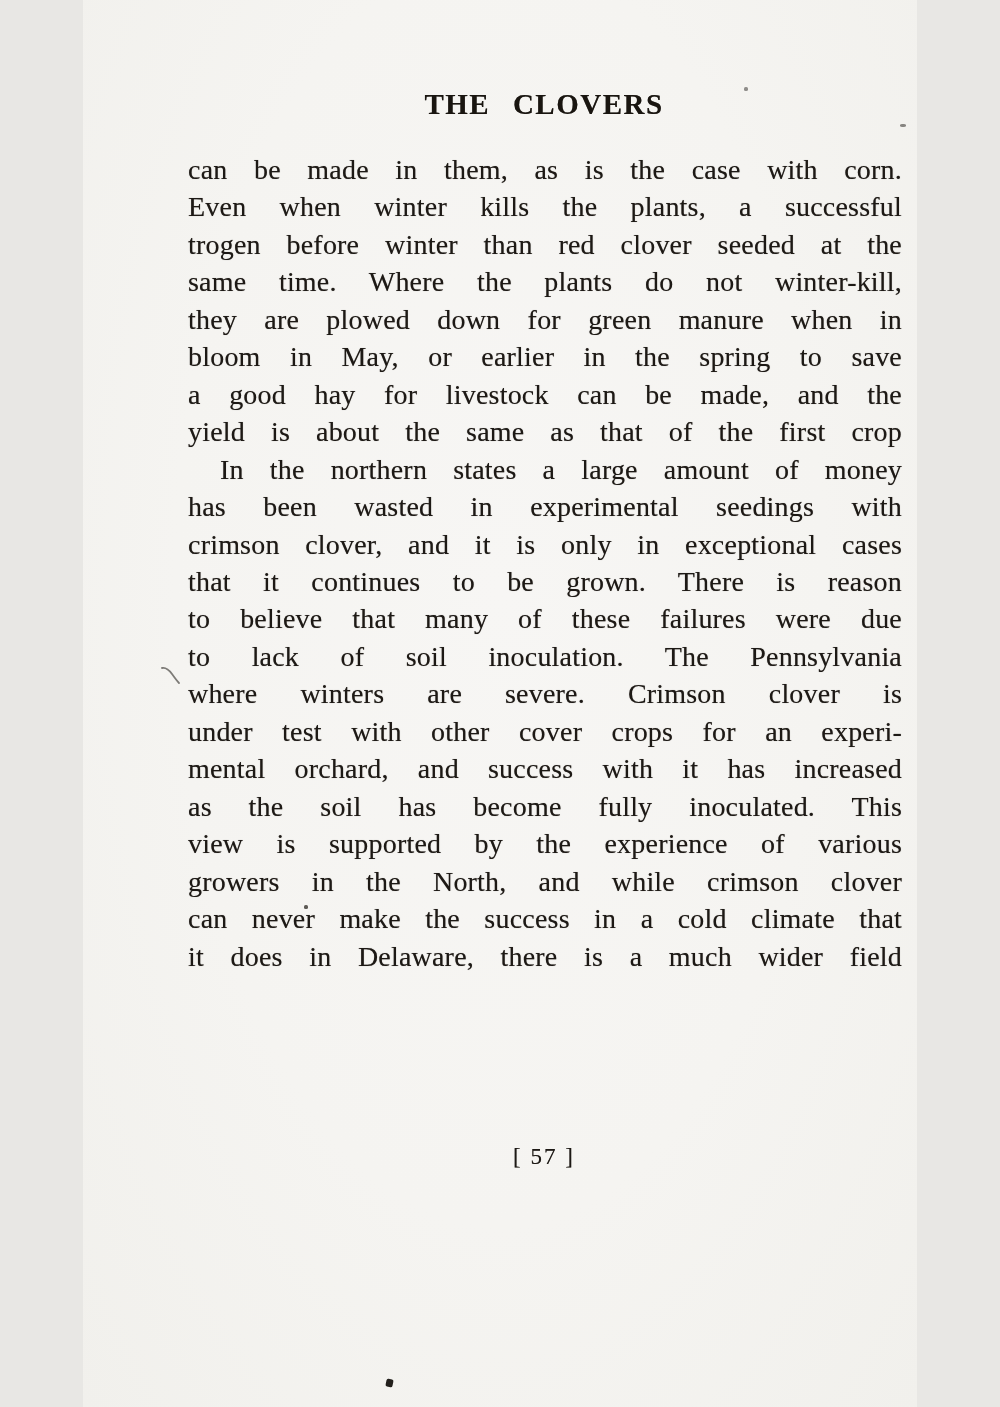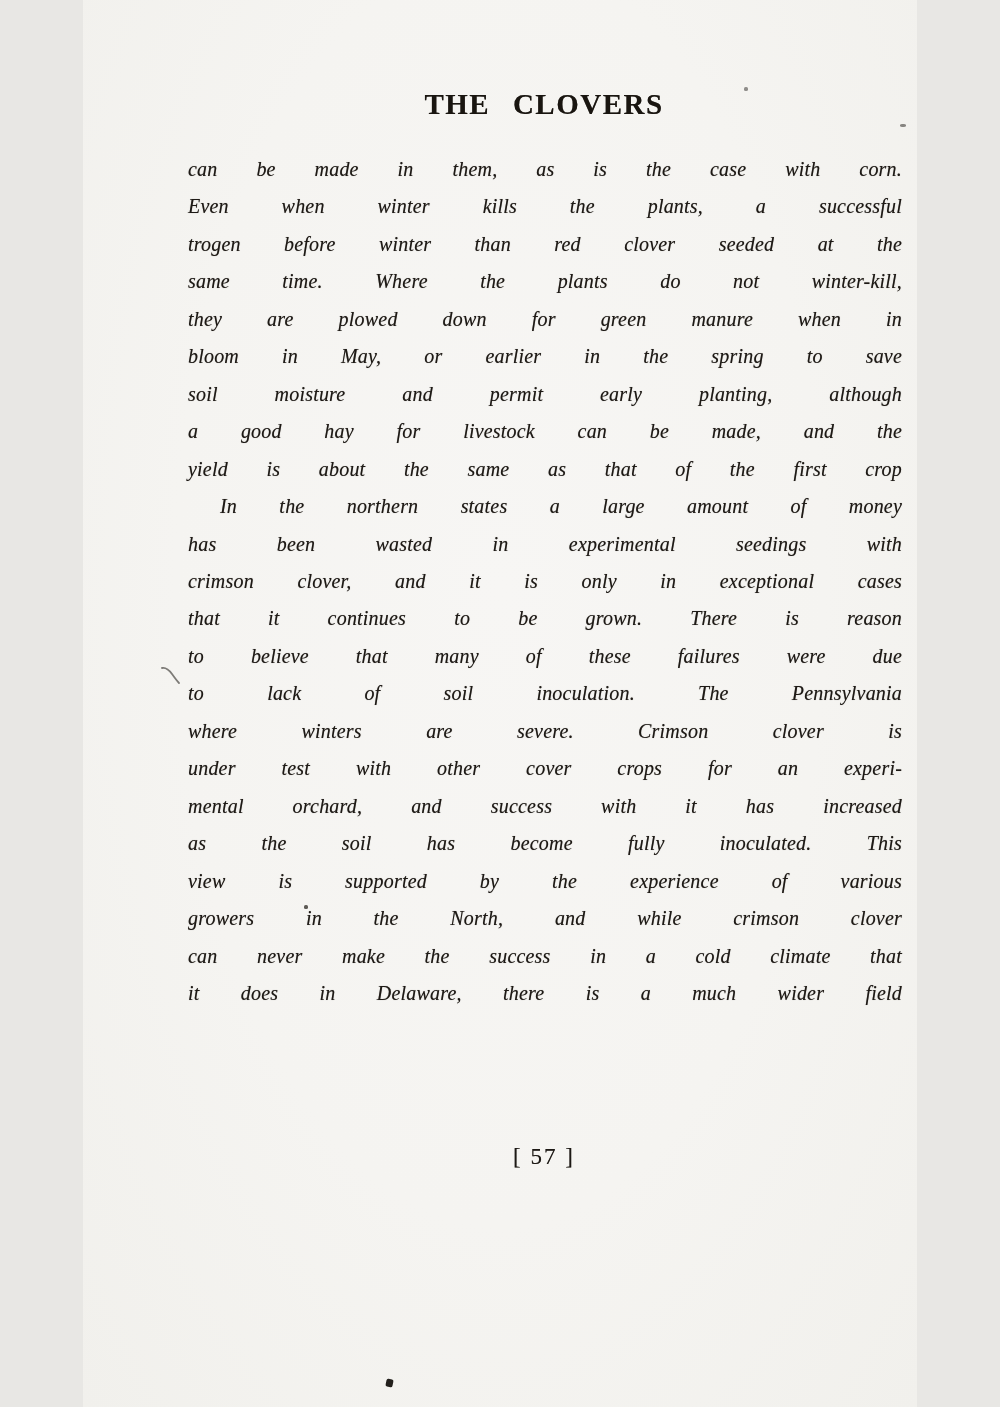--- a/index.html
+++ b/index.html
@@ -29,26 +29,25 @@
     letter-spacing: 1.5px;
     word-spacing: 14px;
     color: #191510;
     text-shadow: 0 0 0.6px rgba(20,15,10,0.55);
   }
   .body-text {
     position: absolute;
     top: 151px;
     left: 105px;
     width: 714px;
-    font-size: 20px;
+    font-size: 28px;
     line-height: 37.45px;
     letter-spacing: 0.2px;
     color: #1d1915;
     text-shadow: 0 0 0.7px rgba(25,20,14,0.5);
-    font-style: italic;
   }
   .line { text-align: justify; }
   .line.just { text-align-last: justify; }
   .line.indent { text-indent: 32px; }
   .pagenum {
     position: absolute;
     top: 1136px;
     left: 105px;
     width: 712px;
     text-align: center;
@@ -76,21 +75,20 @@
 
   <h1 class="title">THE CLOVERS</h1>
 
   <div class="body-text">
       <div class="line just">can be made in them, as is the case with corn.</div>
       <div class="line just">Even when winter kills the plants, a successful</div>
       <div class="line just">trogen before winter than red clover seeded at the</div>
       <div class="line just">same time.  Where the plants do not winter-kill,</div>
       <div class="line just">they are plowed down for green manure when in</div>
       <div class="line just">bloom in May, or earlier in the spring to save</div>
-      <div class="line just">soil moisture and permit early planting, although</div>
       <div class="line just">a good hay for livestock can be made, and the</div>
       <div class="line just">yield is about the same as that of the first crop</div>
       <div class="line just indent">In the northern states a large amount of money</div>
       <div class="line just">has been wasted in experimental seedings with</div>
       <div class="line just">crimson clover, and it is only in exceptional cases</div>
       <div class="line just">that it continues to be grown.  There is reason</div>
       <div class="line just">to believe that many of these failures were due</div>
       <div class="line just">to lack of soil inoculation.  The Pennsylvania</div>
       <div class="line just">where winters are severe.  Crimson clover is</div>
       <div class="line just">under test with other cover crops for an experi-</div>

